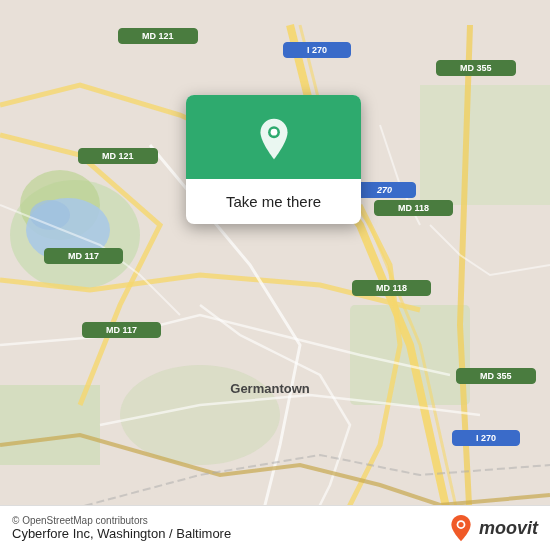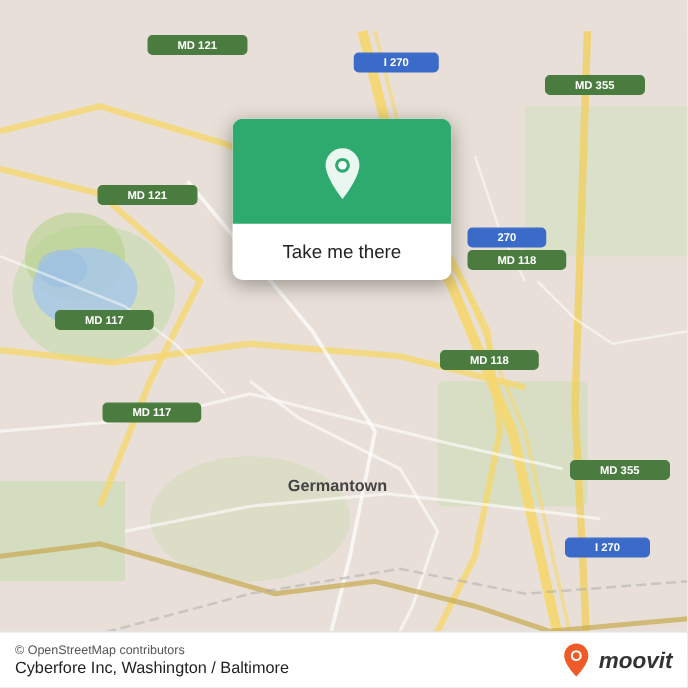--- a/index.html
+++ b/index.html
@@ -183,21 +183,21 @@
 
     <path d="M50 490 L200 450 L320 430 L420 450 L550 440" stroke="#aaa" stroke-width="2" stroke-dasharray="8,4" fill="none" opacity="0.5"></path>
 
     <text x="270" y="368" font-size="13" fill="#444" font-family="Arial" font-weight="bold" text-anchor="middle">Germantown</text>
   </svg>
 
   <div class="road-badge green" style="top:28px;left:118px;">MD 121</div>
   <div class="road-badge blue" style="top:42px;left:283px;">I 270</div>
   <div class="road-badge green" style="top:60px;left:436px;">MD 355</div>
   <div class="road-badge green" style="top:148px;left:78px;">MD 121</div>
-  <div class="road-badge blue" style="top:182px;left:374px;">270</div>
+  <div class="road-badge blue" style="top:182px;left:353px;font-style:italic;">270</div>
   <div class="road-badge green" style="top:248px;left:44px;">MD 117</div>
   <div class="road-badge green" style="top:200px;left:374px;">MD 118</div>
   <div class="road-badge green" style="top:280px;left:352px;">MD 118</div>
   <div class="road-badge green" style="top:322px;left:82px;">MD 117</div>
   <div class="road-badge green" style="top:368px;left:456px;">MD 355</div>
   <div class="road-badge blue" style="top:430px;left:452px;">I 270</div>
 
   <div id="bottom-bar">
     <div id="bottom-left">
       <div id="attribution">© OpenStreetMap contributors</div>

